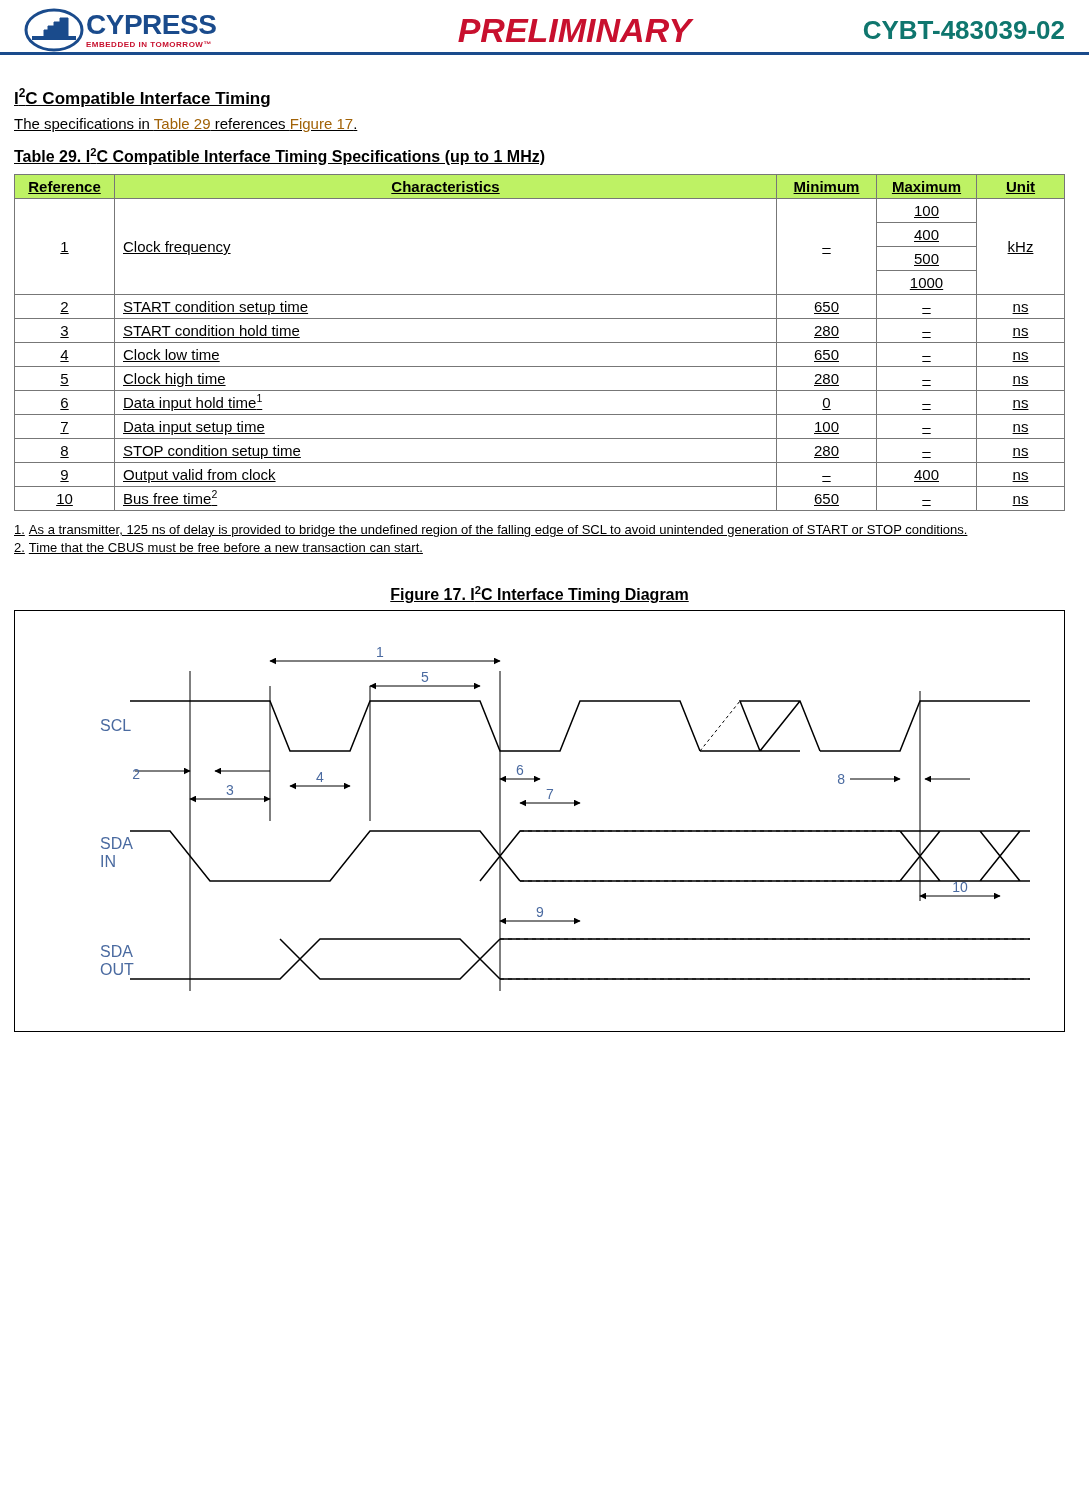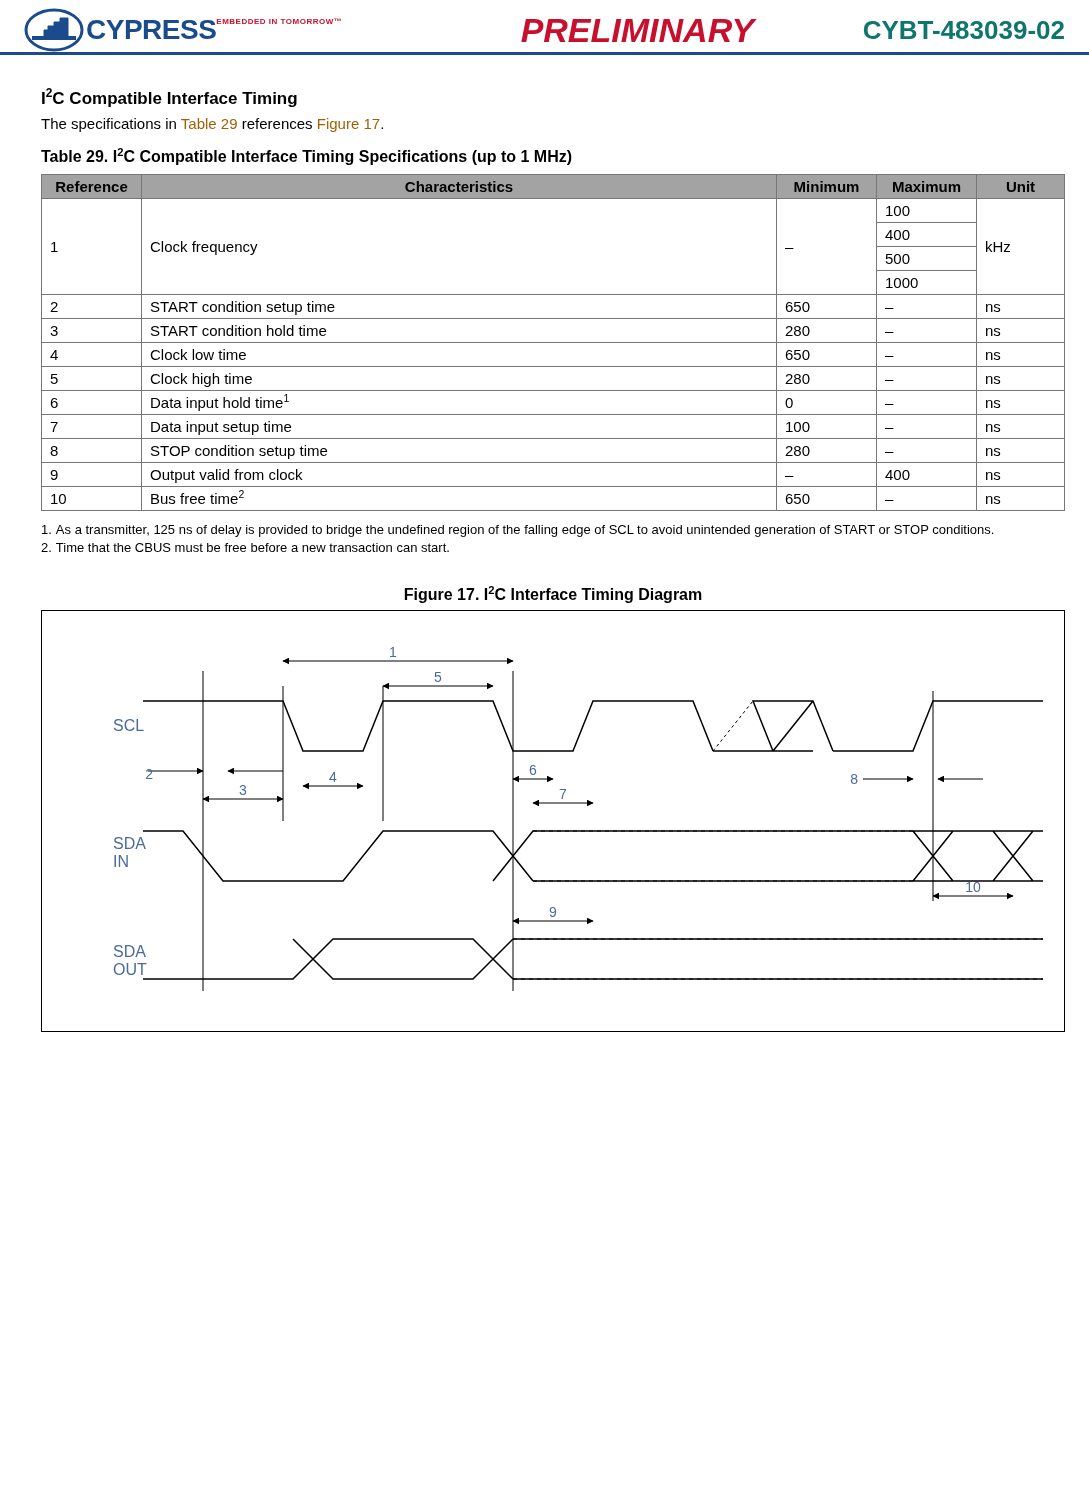--- a/index.html
+++ b/index.html
@@ -23,21 +23,21 @@
     justify-content: space-between;
     padding: 8px 24px 0 24px;
     border-bottom: 3px solid #1a4b8c;
   }
   .logo-block {
     display: flex;
     align-items: center;
     gap: 2px;
   }
   .logo-svg { flex-shrink: 0; }
-  .logo-text-block { display: flex; line-height: 1; }
+  .logo-text-block { display: flex; flex-direction: column; line-height: 1; }
   .logo-main {
     font-size: 28px;
     font-weight: 900;
     letter-spacing: -0.5px;
     color: #1a4b8c;
   }
   .logo-tag {
     font-size: 8px;
     font-weight: 700;
     color: #c8102e;
@@ -52,21 +52,22 @@
     flex: 0 0 auto;
     margin-left: 70px;
   }
   .part-number {
     font-size: 26px;
     font-weight: 700;
     color: #0f766e;
     white-space: nowrap;
   }
   .content {
-    padding: 34px 24px 0 41px;
+    padding: 34px 24px 0 14px;
+    text-decoration: underline;
   }
   .section-title {
     font-size: 17px;
     font-weight: 700;
     margin-bottom: 6px;
   }
   .intro-line {
     font-size: 15px;
     margin-bottom: 16px;
   }
@@ -81,29 +82,29 @@
     width: 100%;
     border-collapse: collapse;
     font-size: 15px;
   }
   table.spec th, table.spec td {
     border: 1px solid #777;
     padding: 3px 8px;
     vertical-align: middle;
   }
   table.spec th {
-    background: #a3a3a3;
+    background: #bef264;
     font-weight: 700;
     text-align: center;
   }
   .col-ref { width: 100px; text-align: center; }
   .col-char { text-align: left; }
   .col-min, .col-max { width: 100px; text-align: center; }
   .col-unit { width: 88px; text-align: center; }
-  .td-center { }
+  .td-center { text-align: center; }
   .td-left { text-align: left; }
   .notes {
     font-size: 13px;
     margin-top: 10px;
     line-height: 1.35;
   }
   .notes .note-row { display: flex; gap: 4px; }
   .notes .note-num { flex: 0 0 auto; }
   .notes .note-txt { flex: 1 1 auto; }
   .figure-caption {

